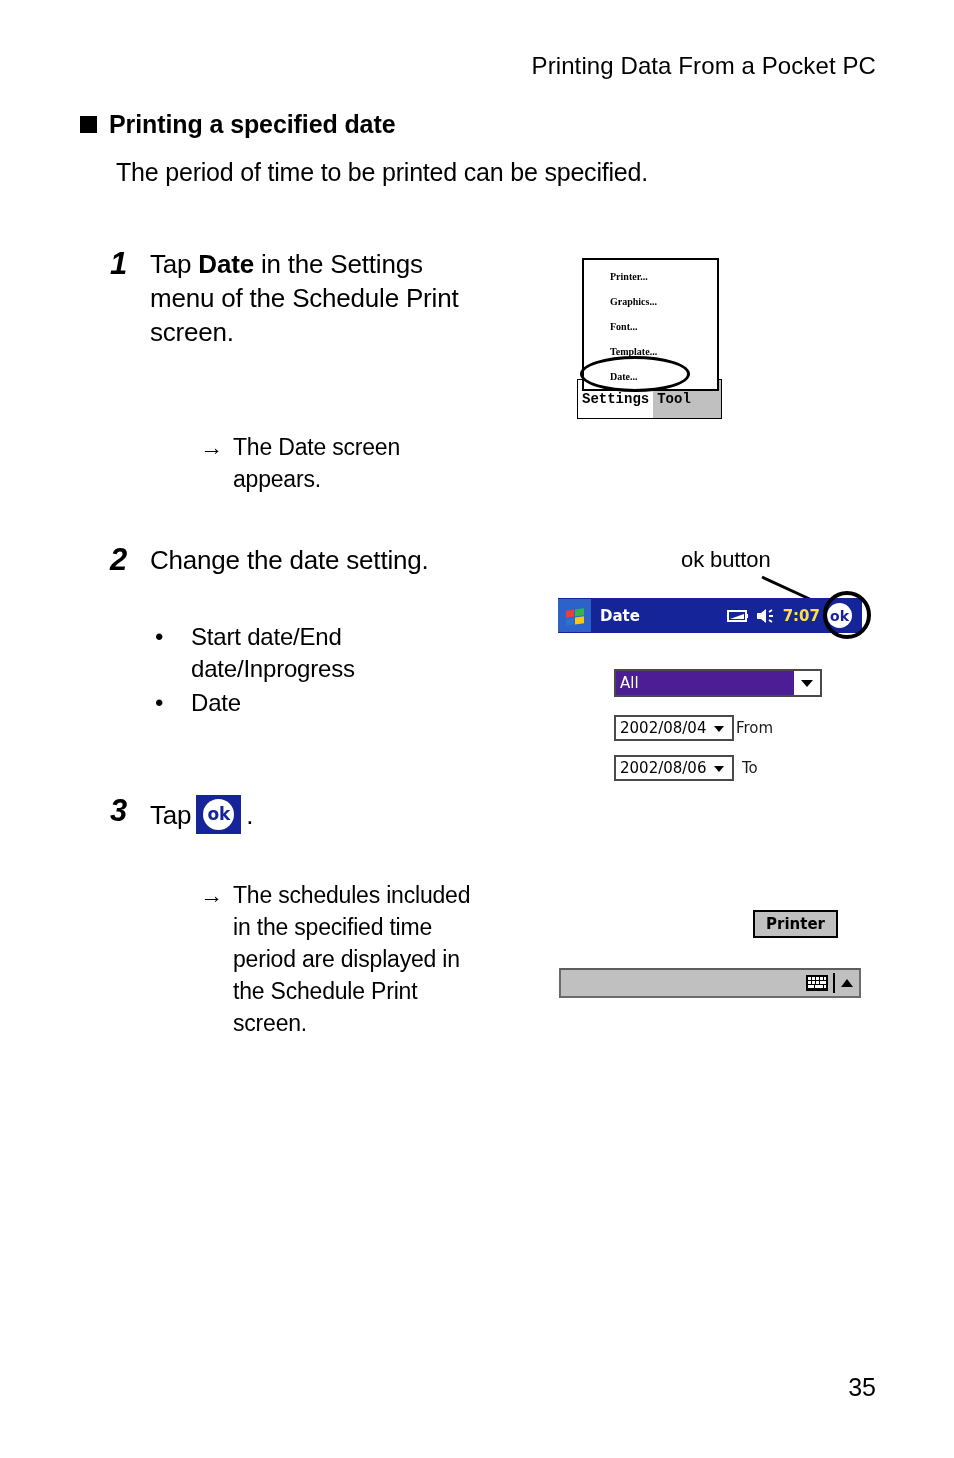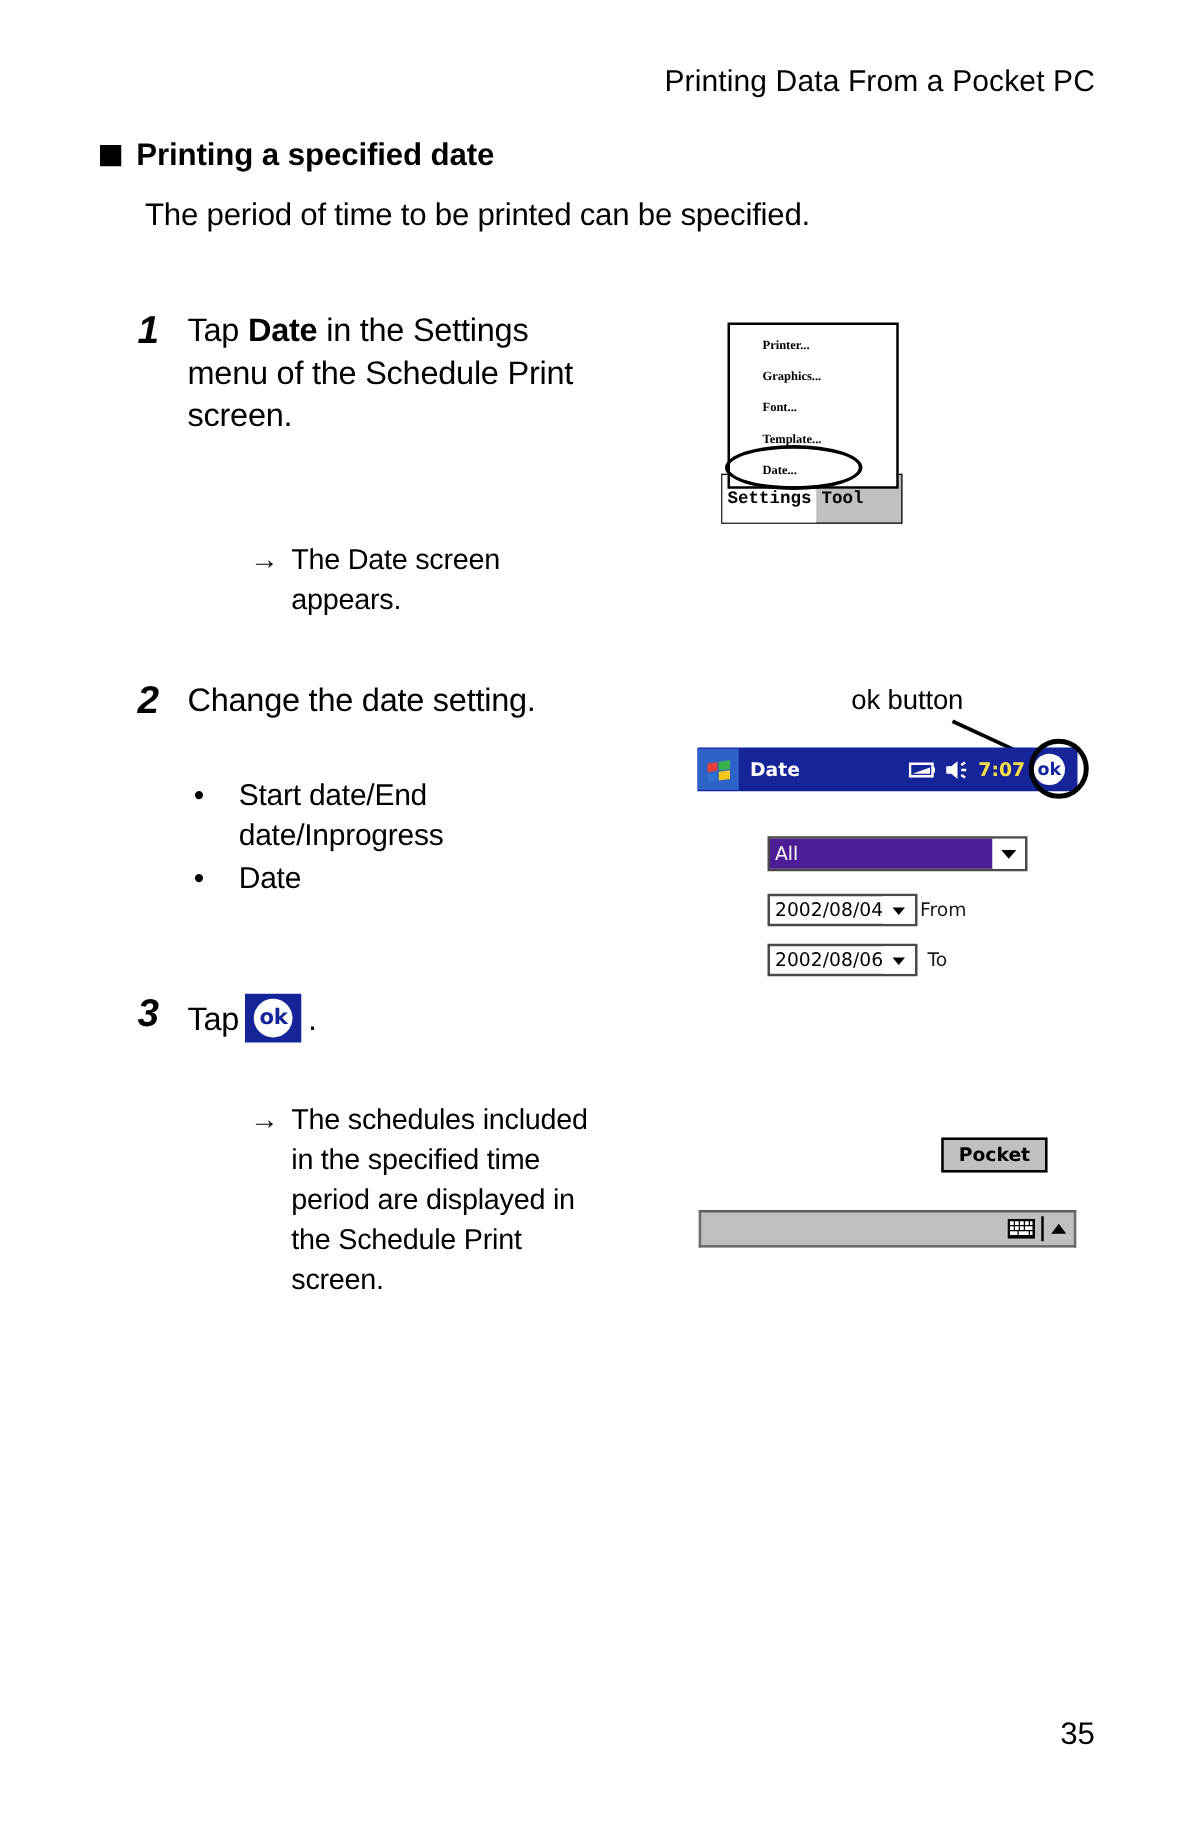--- a/index.html
+++ b/index.html
@@ -502,21 +502,21 @@
 <div class="step" id="step-3">
   <div class="step-number">3</div>
   <div class="step-body"><span>Tap</span><span class="inline-ok"><span class="inline-ok-circle">ok</span></span><span>.</span></div>
 </div>
 
 <div class="result" id="result-3">
   <div class="result-arrow">→</div>
   <div class="result-text">The schedules included in the specified time period are displayed in the Schedule Print screen.</div>
 </div>
 
-<div class="cancel-btn">Pocket</div>
+<div class="cancel-btn">Printer</div>
 
 <div class="sip-bar">
   <span class="sip-kbd">
     <svg width="22" height="16" viewBox="0 0 22 16">
       <rect x="0" y="0" width="22" height="16" fill="#000"></rect>
       <rect x="2" y="2" width="3" height="3" fill="#fff"></rect>
       <rect x="6" y="2" width="3" height="3" fill="#fff"></rect>
       <rect x="10" y="2" width="3" height="3" fill="#fff"></rect>
       <rect x="14" y="2" width="3" height="3" fill="#fff"></rect>
       <rect x="18" y="2" width="2" height="3" fill="#fff"></rect>

